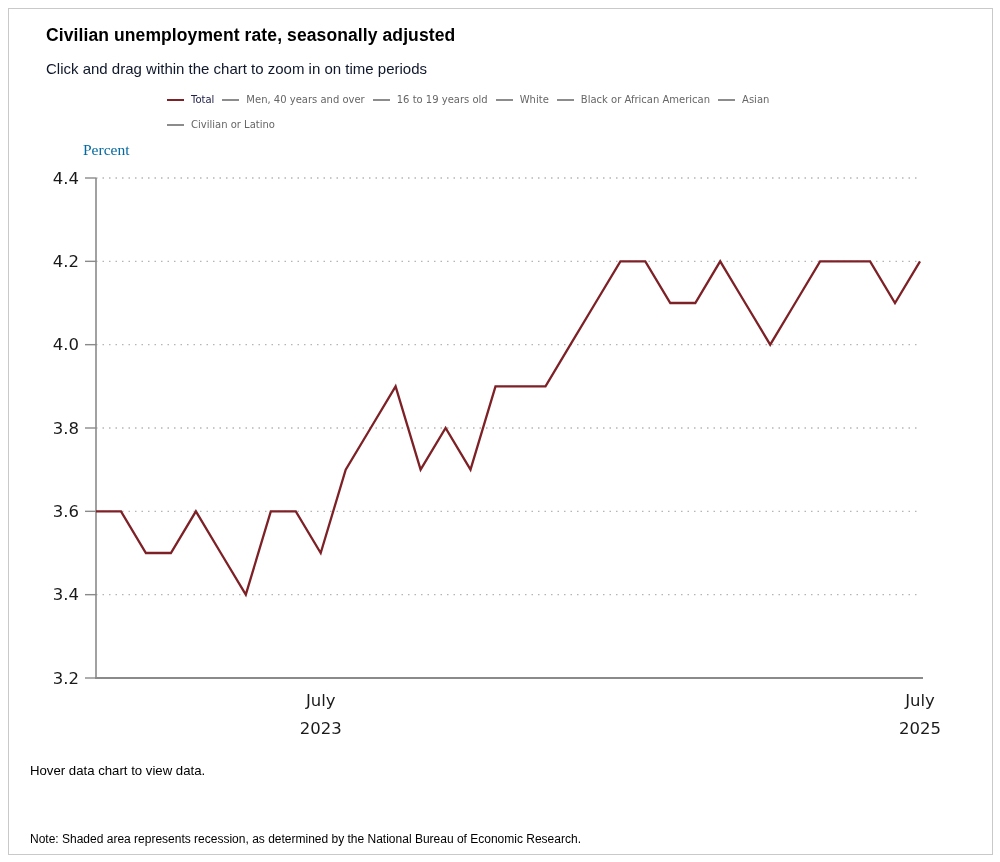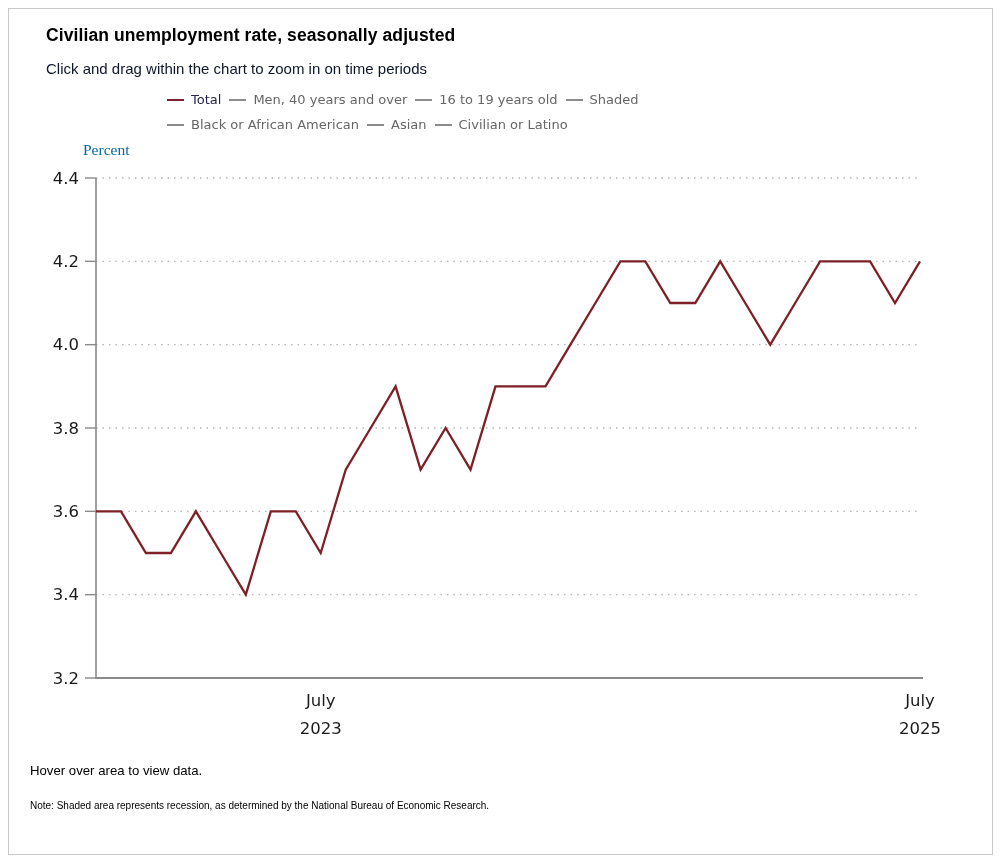--- a/index.html
+++ b/index.html
@@ -50,21 +50,21 @@
   .legend {
     position: absolute;
     left: 158px;
     top: 82px;
     width: 655px;
     display: flex;
     flex-wrap: wrap;
     column-gap: 26px;
     row-gap: 4px;
     font-family: "DejaVu Sans", sans-serif;
-    font-size: 13px;
+    font-size: 10px;
     line-height: 17px;
     color: #666666;
     gap: 8px;
   }
   .legend-item {
     display: inline-flex;
     align-items: center;
     cursor: pointer;
     white-space: nowrap;
   }
@@ -87,22 +87,22 @@
   .hover-note {
     position: absolute;
     left: 21px;
     top: 754px;
     font-size: 13.2px;
     color: #000000;
   }
   .note {
     position: absolute;
     left: 21px;
-    top: 786px;
-    font-size: 10px;
+    top: 820px;
+    font-size: 12px;
     line-height: 21px;
     color: #000000;
   }
 </style>
 </head>
 <body>
 
 <div class="page">
   <div class="frame">
 
@@ -147,37 +147,37 @@
         <span class="legend-item">
           <span class="dash" style="border-top-color: rgb(140, 140, 140);"></span>
           <span class="label">Men, 40 years and over</span>
         </span>
         <span class="legend-item">
           <span class="dash" style="border-top-color: rgb(140, 140, 140);"></span>
           <span class="label">16 to 19 years old</span>
         </span>
         <span class="legend-item">
           <span class="dash" style="border-top-color: rgb(140, 140, 140);"></span>
-          <span class="label">Shaded</span>
+          <span class="label">White</span>
         </span>
         <span class="legend-item">
           <span class="dash" style="border-top-color: rgb(140, 140, 140);"></span>
           <span class="label">Black or African American</span>
         </span>
         <span class="legend-item">
           <span class="dash" style="border-top-color: rgb(140, 140, 140);"></span>
           <span class="label">Asian</span>
         </span>
         <span class="legend-item">
           <span class="dash" style="border-top-color: rgb(140, 140, 140);"></span>
           <span class="label">Civilian or Latino</span>
         </span>
       </div>
 
     <div class="percent">Percent</div>
 
-    <div class="hover-note">Hover over area to view data.</div>
+    <div class="hover-note">Hover data chart to view data.</div>
     <div class="note">
       <span>Note: Shaded area represents recession, as determined by the National Bureau of Economic Research.</span><br>
     </div>
 
   </div>
 </div>
 
 </body></html>

